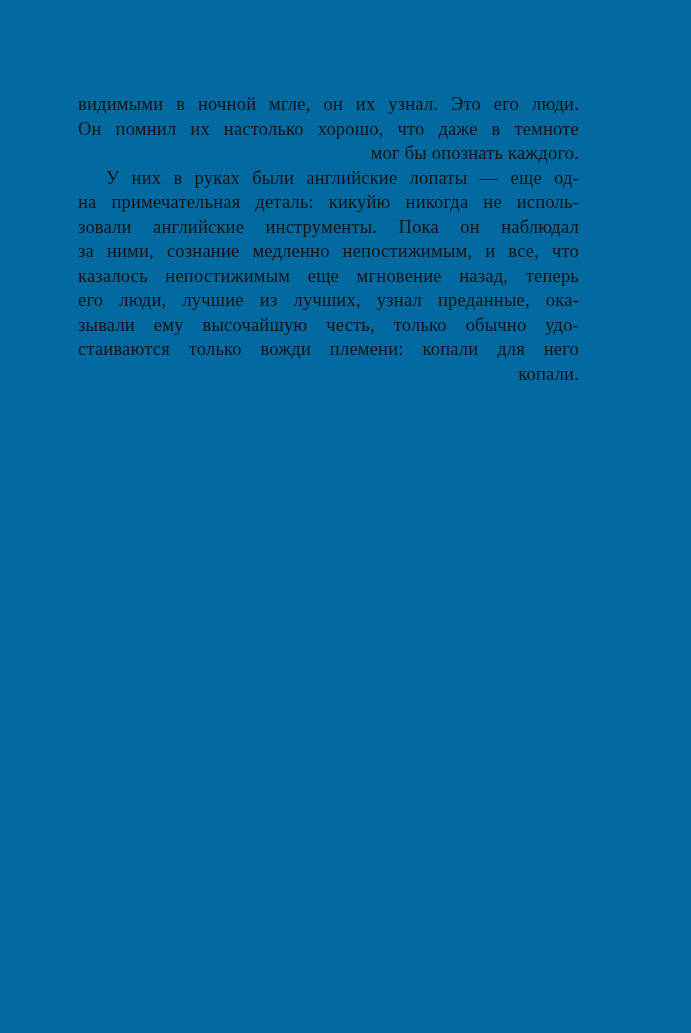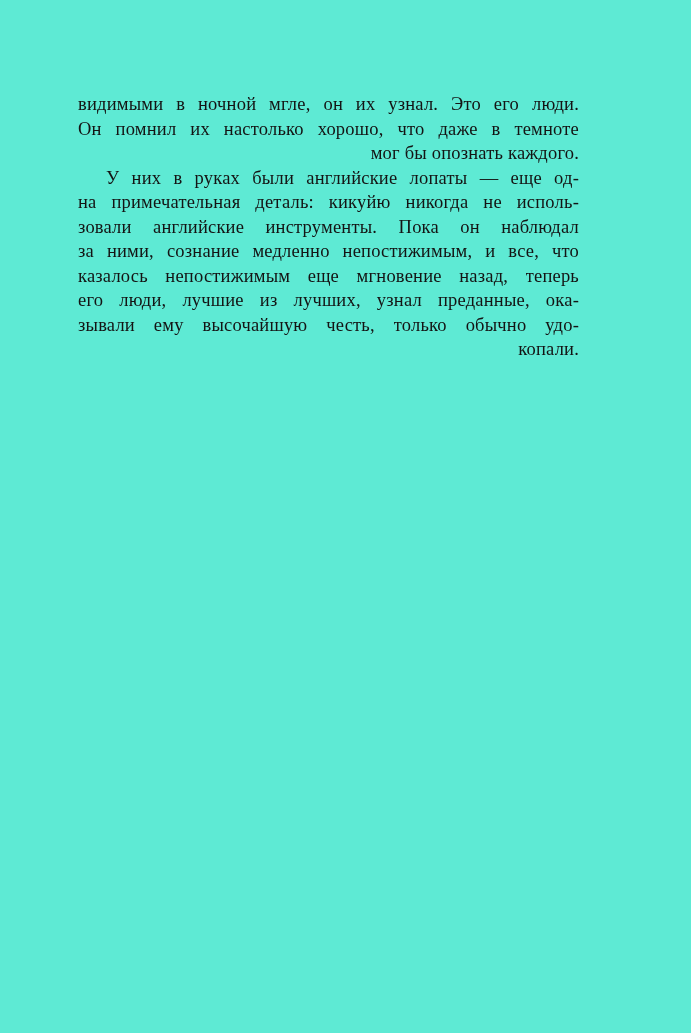--- a/index.html
+++ b/index.html
@@ -4,21 +4,21 @@
 <style>
   html, body {
     margin: 0;
     padding: 0;
     background: #ffffff;
   }
   .page {
     position: relative;
     width: 691px;
     height: 1033px;
-    background: #5eead4;
+    background: #0369a1;
     overflow: hidden;
     font-family: "Liberation Serif", "DejaVu Serif", serif;
     color: #141414;
   }
   .text-block {
     position: absolute;
     left: 78px;
     top: 92px;
     width: 501px;
     font-size: 18.5px;
@@ -44,15 +44,16 @@
       <div class="line just">видимыми в ночной мгле, он их узнал. Это его люди.</div>
       <div class="line just">Он помнил их настолько хорошо, что даже в темноте</div>
       <div class="line">мог бы опознать каждого.</div>
       <div class="line just indent">У них в руках были английские лопаты — еще од-</div>
       <div class="line just">на примечательная деталь: кикуйю никогда не исполь-</div>
       <div class="line just">зовали английские инструменты. Пока он наблюдал</div>
       <div class="line just">за ними, сознание медленно непостижимым, и все, что</div>
       <div class="line just">казалось непостижимым еще мгновение назад, теперь</div>
       <div class="line just">его люди, лучшие из лучших, узнал преданные, ока-</div>
       <div class="line just">зывали ему высочайшую честь, только обычно удо-</div>
+      <div class="line just">стаиваются только вожди племени: копали для него</div>
       <div class="line">копали.</div>
     </div>
 </div>
 
 </body></html>

